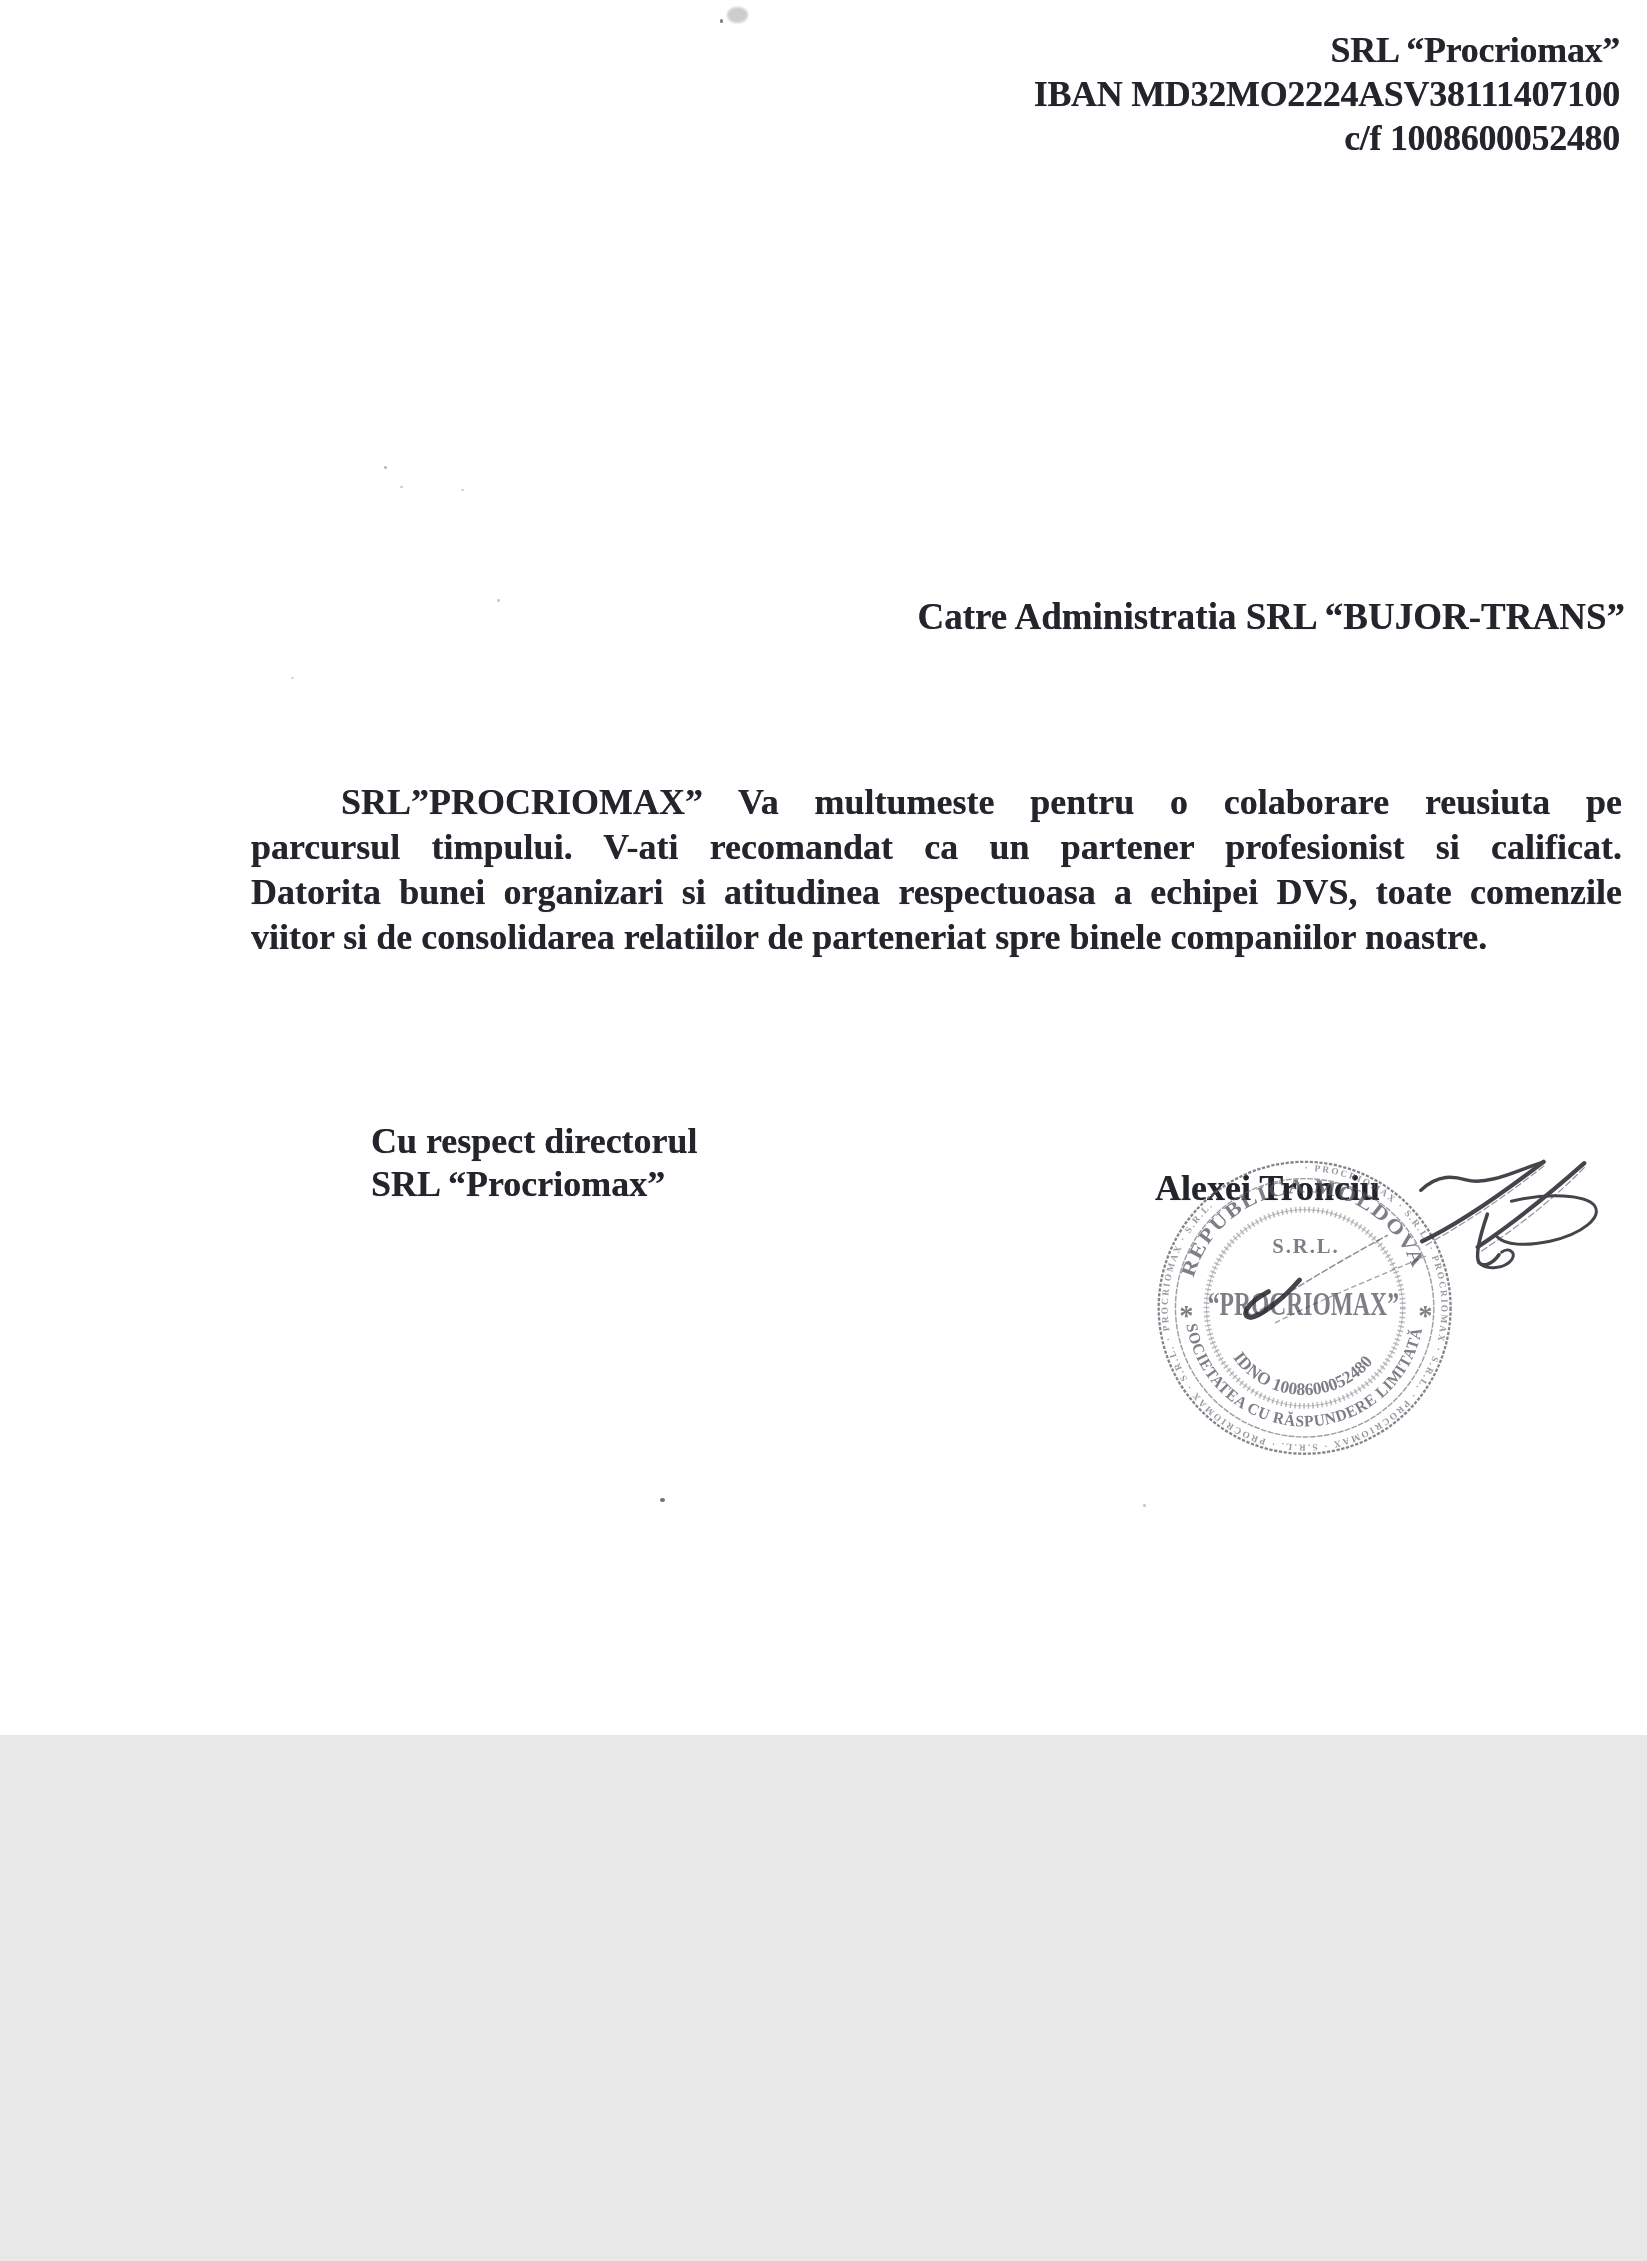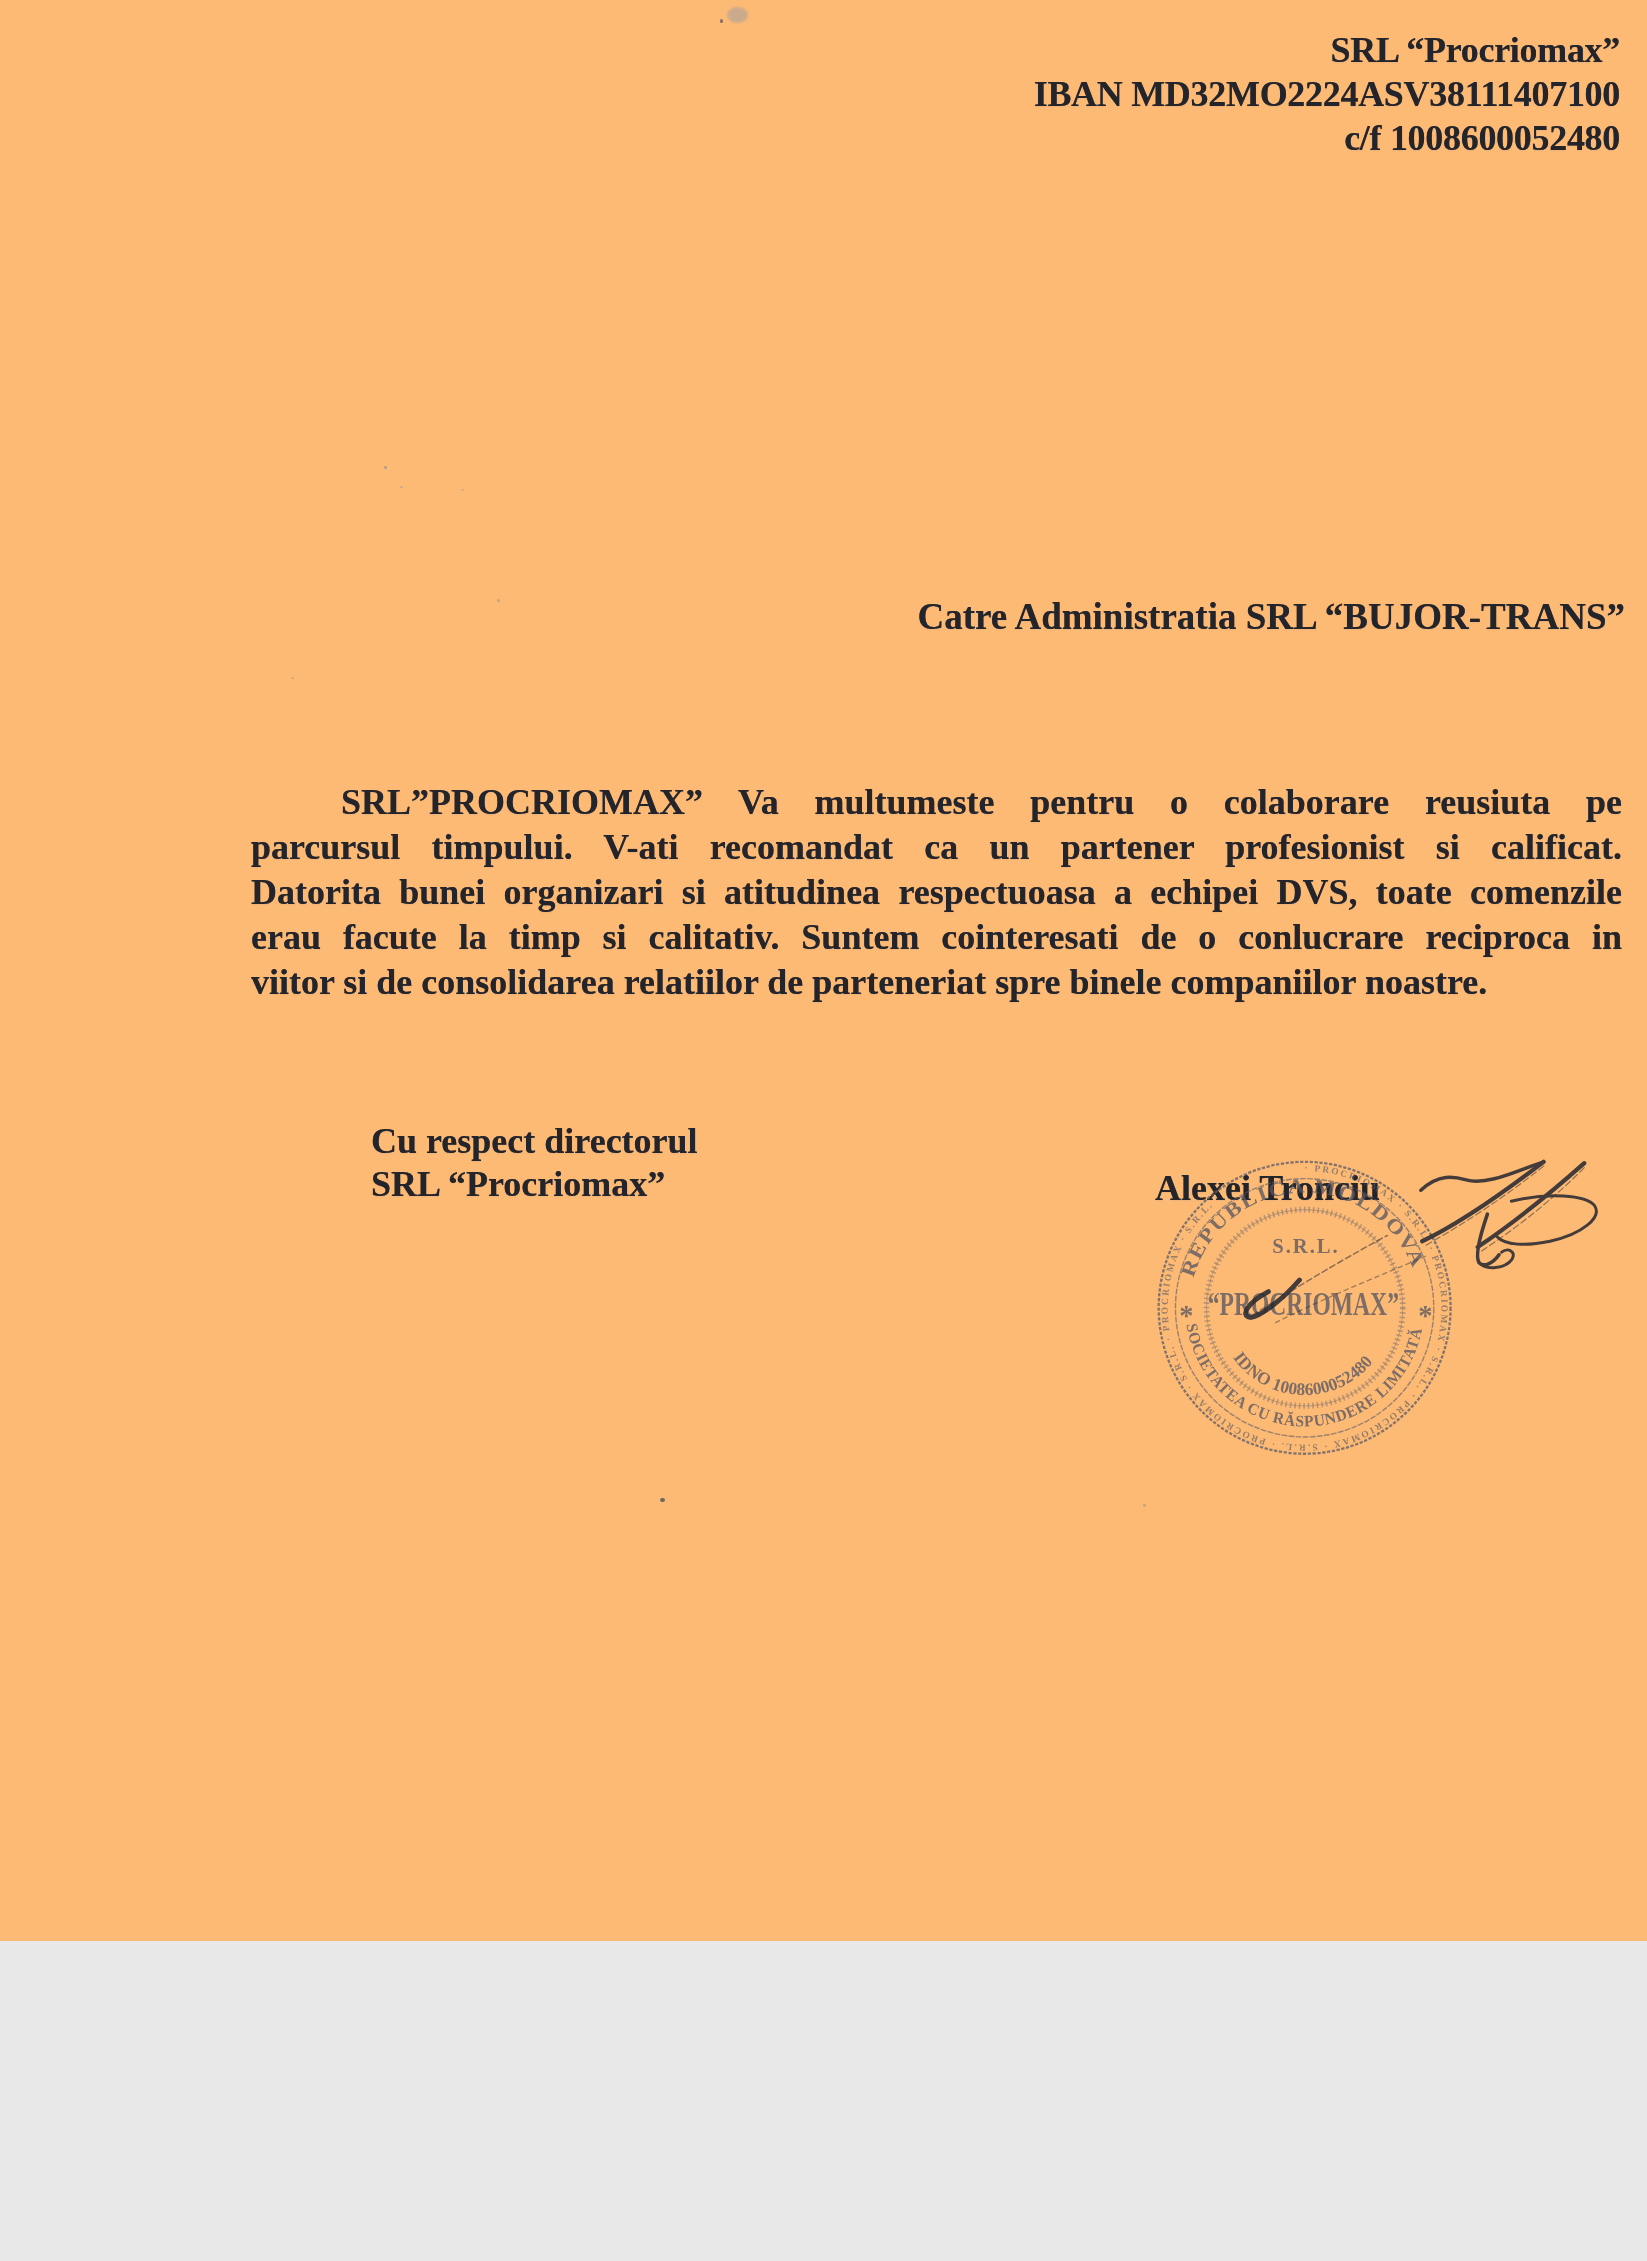--- a/index.html
+++ b/index.html
@@ -1,19 +1,19 @@
 <!DOCTYPE html>
 <html style="font-size:10.3px"><head>
 <meta charset="utf-8">
 <style>
   html,body{margin:0;padding:0;background:#e8e8e8;}
   .page{
     position:relative;
-    width:1647px;height:1941px;
-    background:#fdba74;
+    width:1647px;height:1735px;
+    background:#ffffff;
     overflow:hidden;
     font-family:"Liberation Serif","DejaVu Serif",serif;
     font-weight:bold;
     color:#24242b;
   }
   .ink{
     text-shadow:0 0 0.6px rgba(30,30,42,.55), 0 1.3px 1.3px rgba(90,115,190,.10);
   }
   
   .header-block{
@@ -70,21 +70,20 @@
     <div>IBAN MD32MO2224ASV38111407100</div>
     <div>c/f 1008600052480</div>
   </div>
 
   <div class="recipient ink">Catre Administratia SRL “BUJOR-TRANS”</div>
 
   <div class="body-par ink">
     <div class="bline first">SRL”PROCRIOMAX” Va multumeste pentru o colaborare reusiuta pe</div>
     <div class="bline">parcursul timpului. V-ati recomandat ca un partener profesionist si calificat.</div>
     <div class="bline">Datorita bunei organizari si atitudinea respectuoasa a echipei DVS, toate comenzile</div>
-    <div class="bline">erau facute la timp si calitativ. Suntem cointeresati de o conlucrare reciproca in</div>
     <div class="bline last">viitor si de consolidarea relatiilor de parteneriat spre binele companiilor noastre.</div>
   </div>
 
   <div class="closing ink">
     <div>Cu respect directorul</div>
     <div>SRL “Procriomax”</div>
   </div>
 
   <div class="signatory ink">Alexei Tronciu</div>
 

